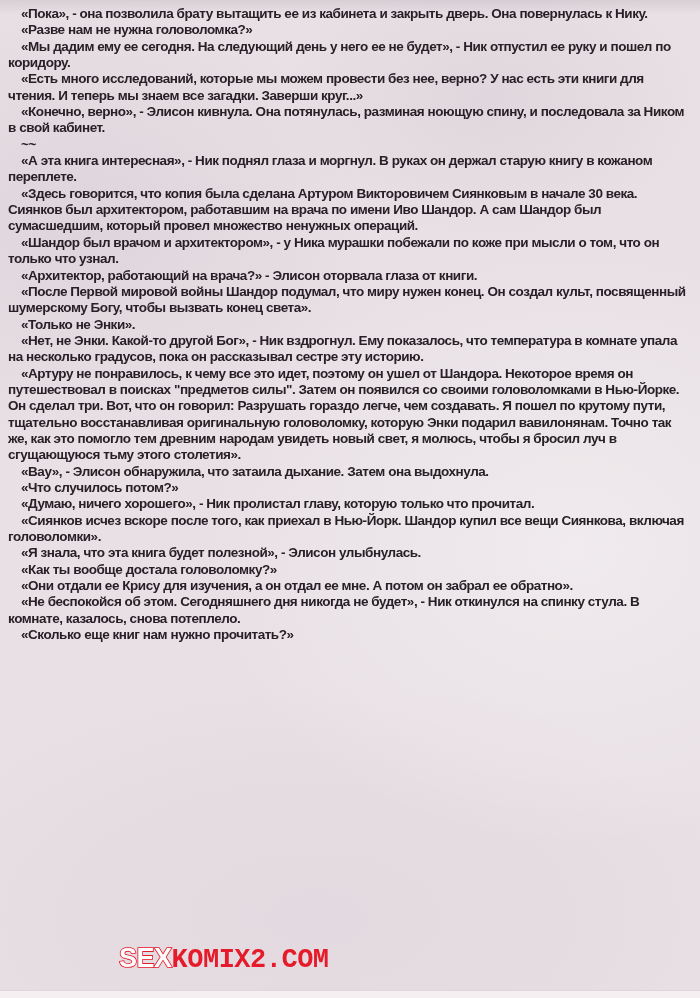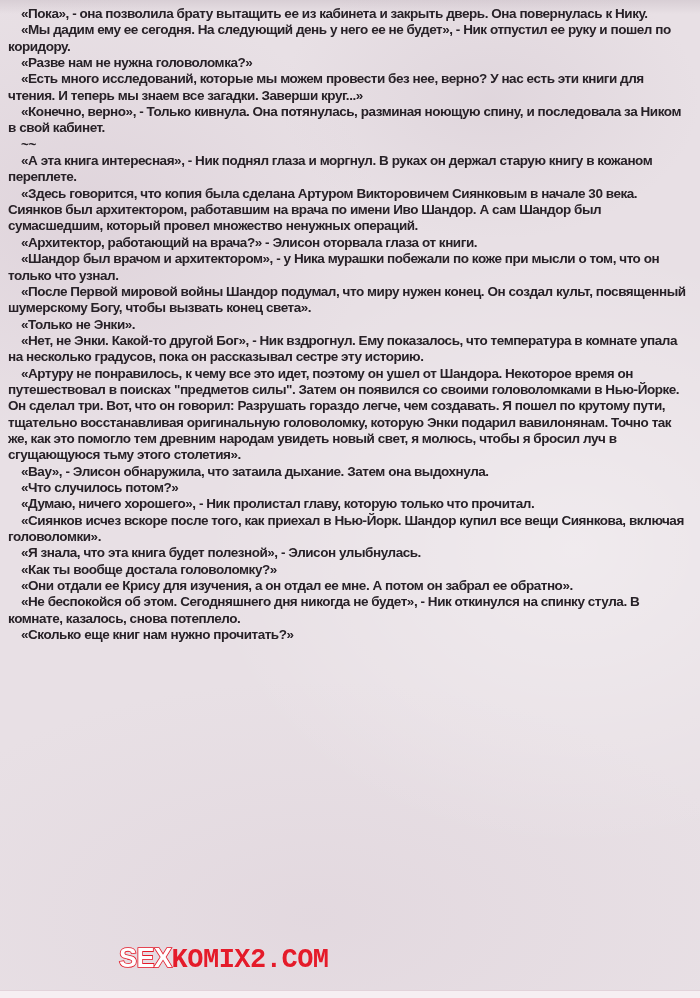--- a/index.html
+++ b/index.html
@@ -74,29 +74,29 @@
   }
 </style>
 </head>
 <body>
 
 <div class="page">
 
   <div class="text-block" id="text-block">
 
   <p>«Пока», - она позволила брату вытащить ее из кабинета и закрыть дверь. Она повернулась к Нику.</p>
+      <p>«Разве нам не нужна головоломка?»</p>
       <p>«Мы дадим ему ее сегодня. На следующий день у него ее не будет», - Ник отпустил ее руку и пошел по коридору.</p>
-      <p>«Разве нам не нужна головоломка?»</p>
       <p>«Есть много исследований, которые мы можем провести без нее, верно? У нас есть эти книги для чтения. И теперь мы знаем все загадки. Заверши круг...»</p>
-      <p>«Конечно, верно», - Только кивнула. Она потянулась, разминая ноющую спину, и последовала за Ником в свой кабинет.</p>
+      <p>«Конечно, верно», - Элисон кивнула. Она потянулась, разминая ноющую спину, и последовала за Ником в свой кабинет.</p>
       <p>~~</p>
       <p>«А эта книга интересная», - Ник поднял глаза и моргнул. В руках он держал старую книгу в кожаном переплете.</p>
       <p>«Здесь говорится, что копия была сделана Артуром Викторовичем Сиянковым в начале 30 века. Сиянков был архитектором, работавшим на врача по имени Иво Шандор. А сам Шандор был сумасшедшим, который провел множество ненужных операций.</p>
+      <p>«Шандор был врачом и архитектором», - у Ника мурашки побежали по коже при мысли о том, что он только что узнал.</p>
       <p>«Архитектор, работающий на врача?» - Элисон оторвала глаза от книги.</p>
-      <p>«Шандор был врачом и архитектором», - у Ника мурашки побежали по коже при мысли о том, что он только что узнал.</p>
       <p>«После Первой мировой войны Шандор подумал, что миру нужен конец. Он создал культ, посвященный шумерскому Богу, чтобы вызвать конец света».</p>
       <p>«Только не Энки».</p>
       <p>«Нет, не Энки. Какой-то другой Бог», - Ник вздрогнул. Ему показалось, что температура в комнате упала на несколько градусов, пока он рассказывал сестре эту историю.</p>
       <p>«Артуру не понравилось, к чему все это идет, поэтому он ушел от Шандора. Некоторое время он путешествовал в поисках "предметов силы". Затем он появился со своими головоломками в Нью-Йорке. Он сделал три. Вот, что он говорил: Разрушать гораздо легче, чем создавать. Я пошел по крутому пути, тщательно восстанавливая оригинальную головоломку, которую Энки подарил вавилонянам. Точно так же, как это помогло тем древним народам увидеть новый свет, я молюсь, чтобы я бросил луч в сгущающуюся тьму этого столетия».</p>
       <p>«Вау», - Элисон обнаружила, что затаила дыхание. Затем она выдохнула.</p>
       <p>«Что случилось потом?»</p>
       <p>«Думаю, ничего хорошего», - Ник пролистал главу, которую только что прочитал.</p>
       <p>«Сиянков исчез вскоре после того, как приехал в Нью-Йорк. Шандор купил все вещи Сиянкова, включая головоломки».</p>
       <p>«Я знала, что эта книга будет полезной», - Элисон улыбнулась.</p>
       <p>«Как ты вообще достала головоломку?»</p>

